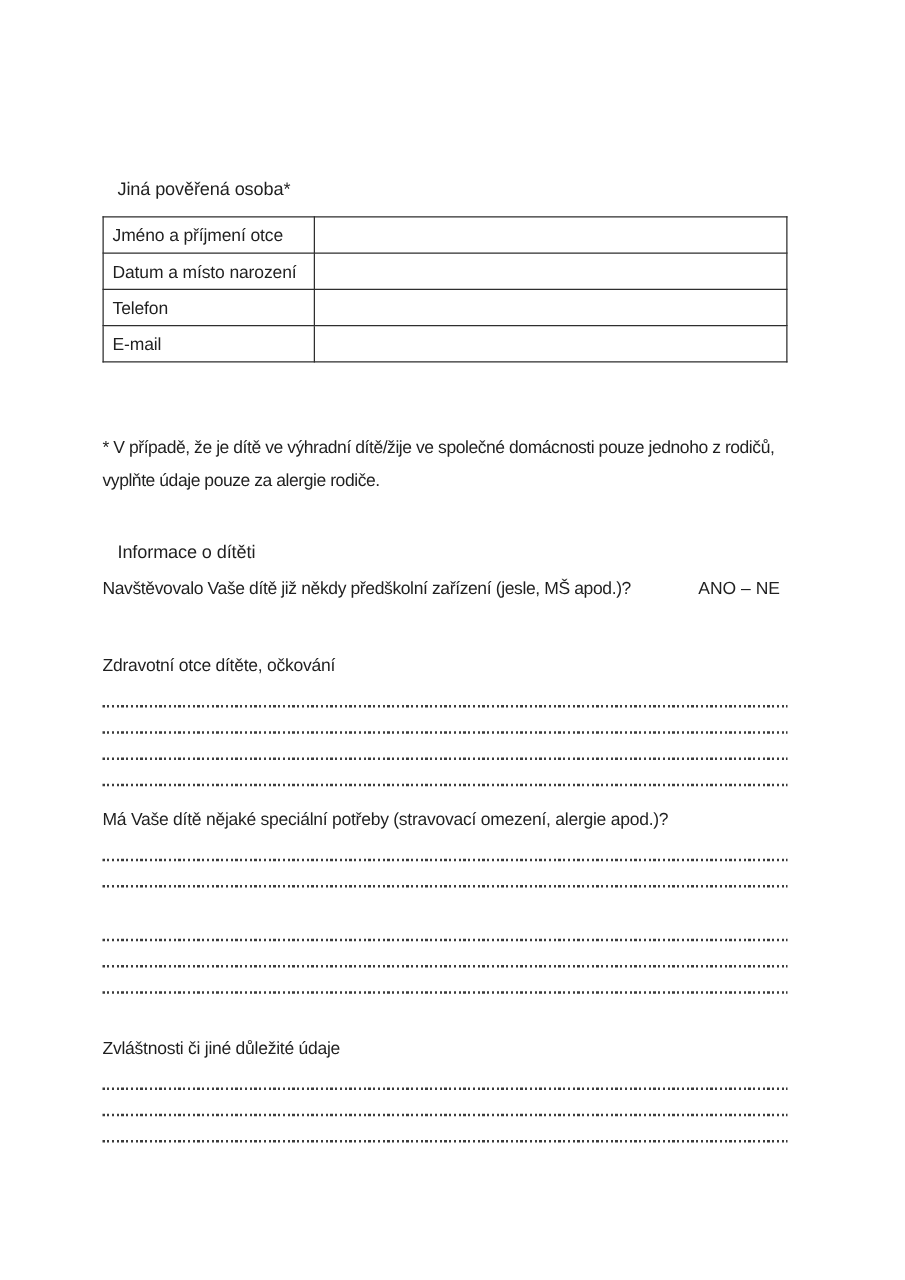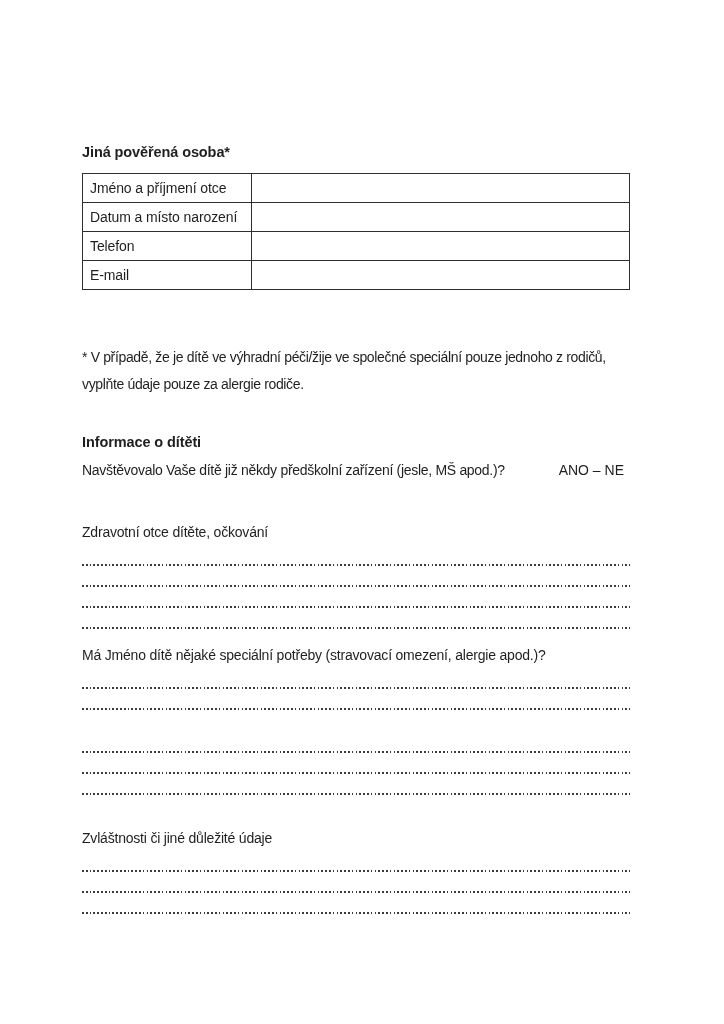--- a/index.html
+++ b/index.html
@@ -4,21 +4,21 @@
 <style>
   * { margin:0; padding:0; box-sizing:border-box; }
   html,body { background:#ffffff; }
   .page {
     position:relative; width:724px; height:1024px; background:#ffffff;
     font-family:"Liberation Sans", sans-serif; font-size:14px; color:#1f1f1f;
     overflow:hidden;
   }
   .content { position:absolute; left:82px; top:0; width:548px; height:100%; }
   .abs { position:absolute; left:0; right:0; }
-  .h { font-weight:700; font-size:14.5px; line-height:17px; letter-spacing:-0.1px; }
+  .h { font-weight:400; font-size:14.5px; line-height:17px; letter-spacing:-0.1px;margin-left:12px; }
   .tbl { border-collapse:collapse; width:548px; table-layout:fixed; }
   .tbl td {
     border:1px solid #2e2e2e; height:29px; vertical-align:middle;
     padding:0 4px 0 7px; font-size:14px; letter-spacing:-0.1px;margin-left:44px;
   }
   .tbl td.lbl { width:169px; }
   .footnote div { line-height:27px; white-space:nowrap; letter-spacing:-0.35px; }
   .question { display:flex; justify-content:space-between; line-height:17px; letter-spacing:-0.3px; }
   .question .opts { letter-spacing:0; padding-right:6px;text-align:center; }
   .sec-label { line-height:17px; letter-spacing:-0.2px; }
@@ -51,21 +51,21 @@
             <td class="val"></td>
           </tr>
           <tr>
             <td class="lbl">E-mail</td>
             <td class="val"></td>
           </tr>
         </tbody>
     </table>
 
     <div class="footnote abs" style="top:344px">
-      <div>* V případě, že je dítě ve výhradní péči/žije ve společné speciální pouze jednoho z rodičů,</div>
+      <div>* V případě, že je dítě ve výhradní dítě/žije ve společné domácnosti pouze jednoho z rodičů,</div>
       <div>vyplňte údaje pouze za alergie rodiče.</div>
     </div>
 
     <div class="abs h" style="top:434px">Informace o dítěti</div>
 
     <div class="question abs" style="top:462px">
       <span>Navštěvovalo Vaše dítě již někdy předškolní zařízení (jesle, MŠ apod.)?</span>
       <span class="opts">ANO – NE</span>
     </div>
 
@@ -73,21 +73,21 @@
       <div class="sec-label">Zdravotní otce dítěte, očkování</div>
       <div class="lines-holder">
           <div class="dot-line"></div>
           <div class="dot-line"></div>
           <div class="dot-line"></div>
           <div class="dot-line"></div>
         </div>
     </div>
 
     <div class="abs dot-lines" style="top:647px">
-      <div class="sec-label">Má Jméno dítě nějaké speciální potřeby (stravovací omezení, alergie apod.)?</div>
+      <div class="sec-label">Má Vaše dítě nějaké speciální potřeby (stravovací omezení, alergie apod.)?</div>
       <div class="lines-holder">
           <div class="dot-line"></div>
           <div class="dot-line"></div>
         </div>
     </div>
 
     <div class="abs dot-lines" style="top:728px">
       <div class="lines-holder">
           <div class="dot-line"></div>
           <div class="dot-line"></div>

